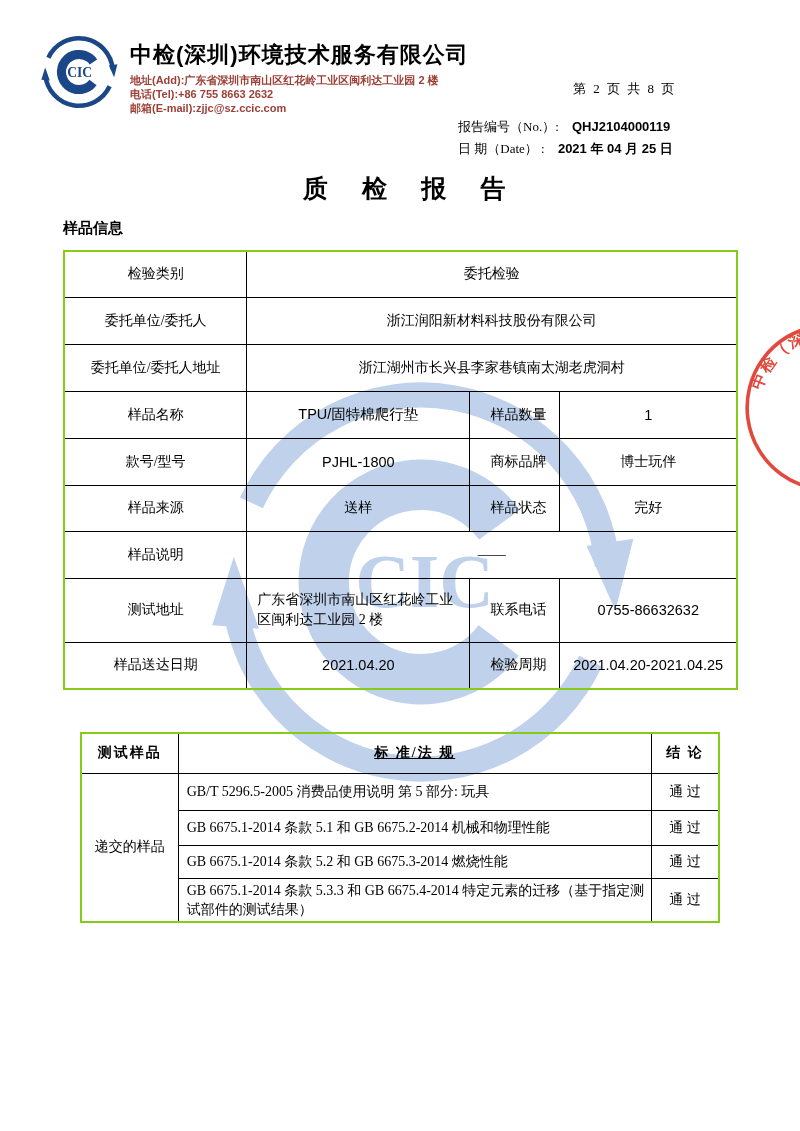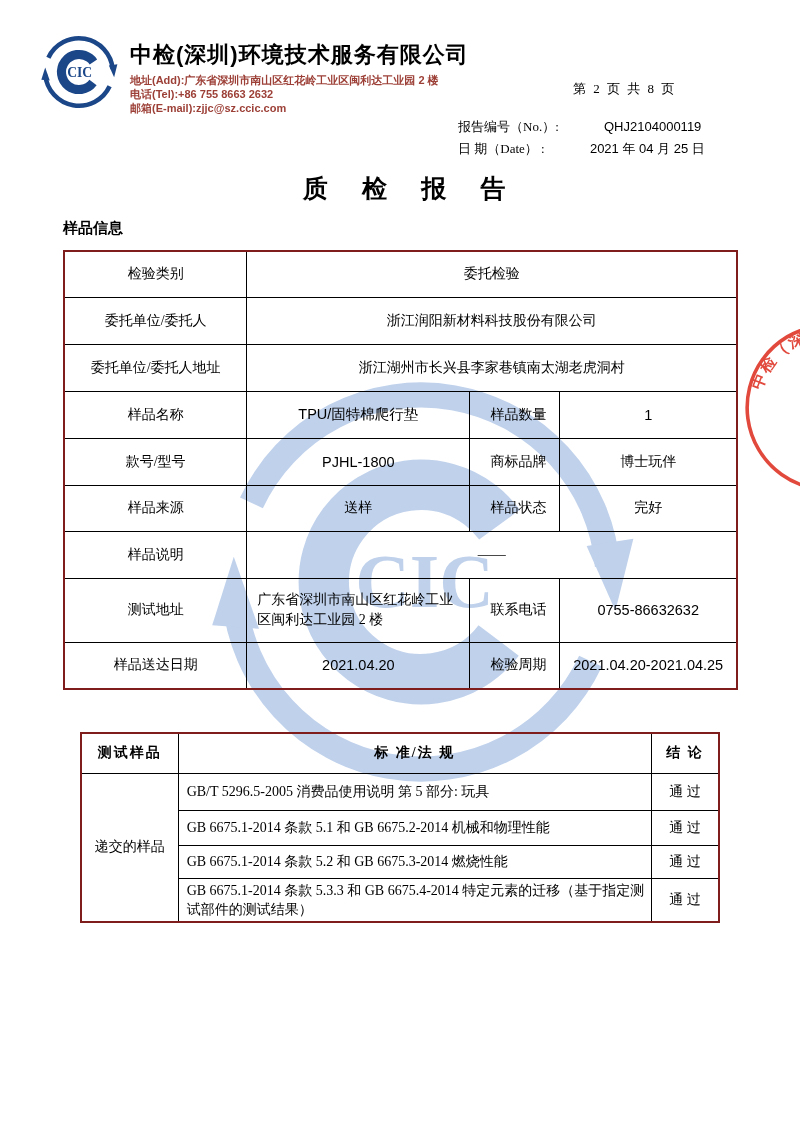--- a/index.html
+++ b/index.html
@@ -10,40 +10,40 @@
   .abs{position:absolute;}
   
   .logo-box{left:40px;top:33px;width:78px;height:78px;z-index:2;}
   .company-block{left:130px;top:40px;z-index:2;}
   .company-cn{font-size:22px;font-weight:bold;letter-spacing:1px;font-family:"Liberation Sans",sans-serif;}
   .company-en{font-size:11px;font-weight:bold;letter-spacing:1.6px;margin-top:4px;color:#1c1c1c;}
   .contact{font-size:11px;font-weight:bold;color:#9c3f36;line-height:14px;margin-top:3px;}
   .page-info{left:573px;top:80px;font-size:13px;letter-spacing:2px;z-index:2;font-family:"Liberation Serif",serif;}
   .report-line{left:458px;top:116px;z-index:2;font-size:13px;line-height:22px;font-family:"Liberation Serif",serif;}
   .report-line .lbl{display:inline-block;}
-  .report-line .val{display:inline-block;font-weight:normal;font-family:"Liberation Sans",sans-serif;padding-left:10px;margin-left:32px;}
+  .report-line .val{display:inline-block;font-weight:bold;font-family:"Liberation Sans",sans-serif;padding-left:10px;}
   
   .doc-title{left:0;top:172px;width:100%;text-align:center;font-size:25px;font-weight:bold;
     letter-spacing:14px;z-index:2;font-family:"Liberation Serif",serif;margin-left:11px;}
   .section-heading{left:63px;top:219px;font-size:15px;font-weight:bold;z-index:2;font-family:"Liberation Serif",serif;}
   
   table{border-collapse:collapse;background:transparent;}
   .tbl{position:absolute;z-index:2;font-family:"Liberation Serif",serif;font-size:14px;}
   .tbl td,.tbl th{border:1px solid #000;text-align:center;vertical-align:middle;padding:2px 4px;font-weight:normal;}
-  .tbl{border:2px solid #7f1d1d;}
+  .tbl{border:2px solid #84cc16;}
   #sample-table{left:63px;top:250px;width:675px;}
   #sample-table .c1{width:181px;}
   #sample-table .c2{width:215px;}
   #sample-table .c3{width:77px;padding-left:11px;}
   #sample-table .c4{width:172px;}
   .latin{font-family:"Liberation Sans",sans-serif;font-weight:bold;font-size:14.5px;}
   .addr-cell{text-align:left !important;padding-left:10px !important;line-height:20px;}
   #standards-table{left:80px;top:732px;width:640px;}
   #standards-table .s1{width:89px;}
-  #standards-table .s2{width:472px;}
+  #standards-table .s2{width:472px;text-decoration:underline;}
   #standards-table .s3{width:59px;}
   #standards-table td.std{text-align:left;padding-left:8px;line-height:19px;}
   #standards-table th{font-weight:bold;letter-spacing:2px;}
   
   .watermark{left:205px;top:366px;width:432px;height:432px;z-index:0;opacity:0.85;pointer-events:none;}
   .seal{left:742px;top:320px;width:175px;height:175px;z-index:3;opacity:0.92;pointer-events:none;}
 </style>
 </head>
 <body>
 

